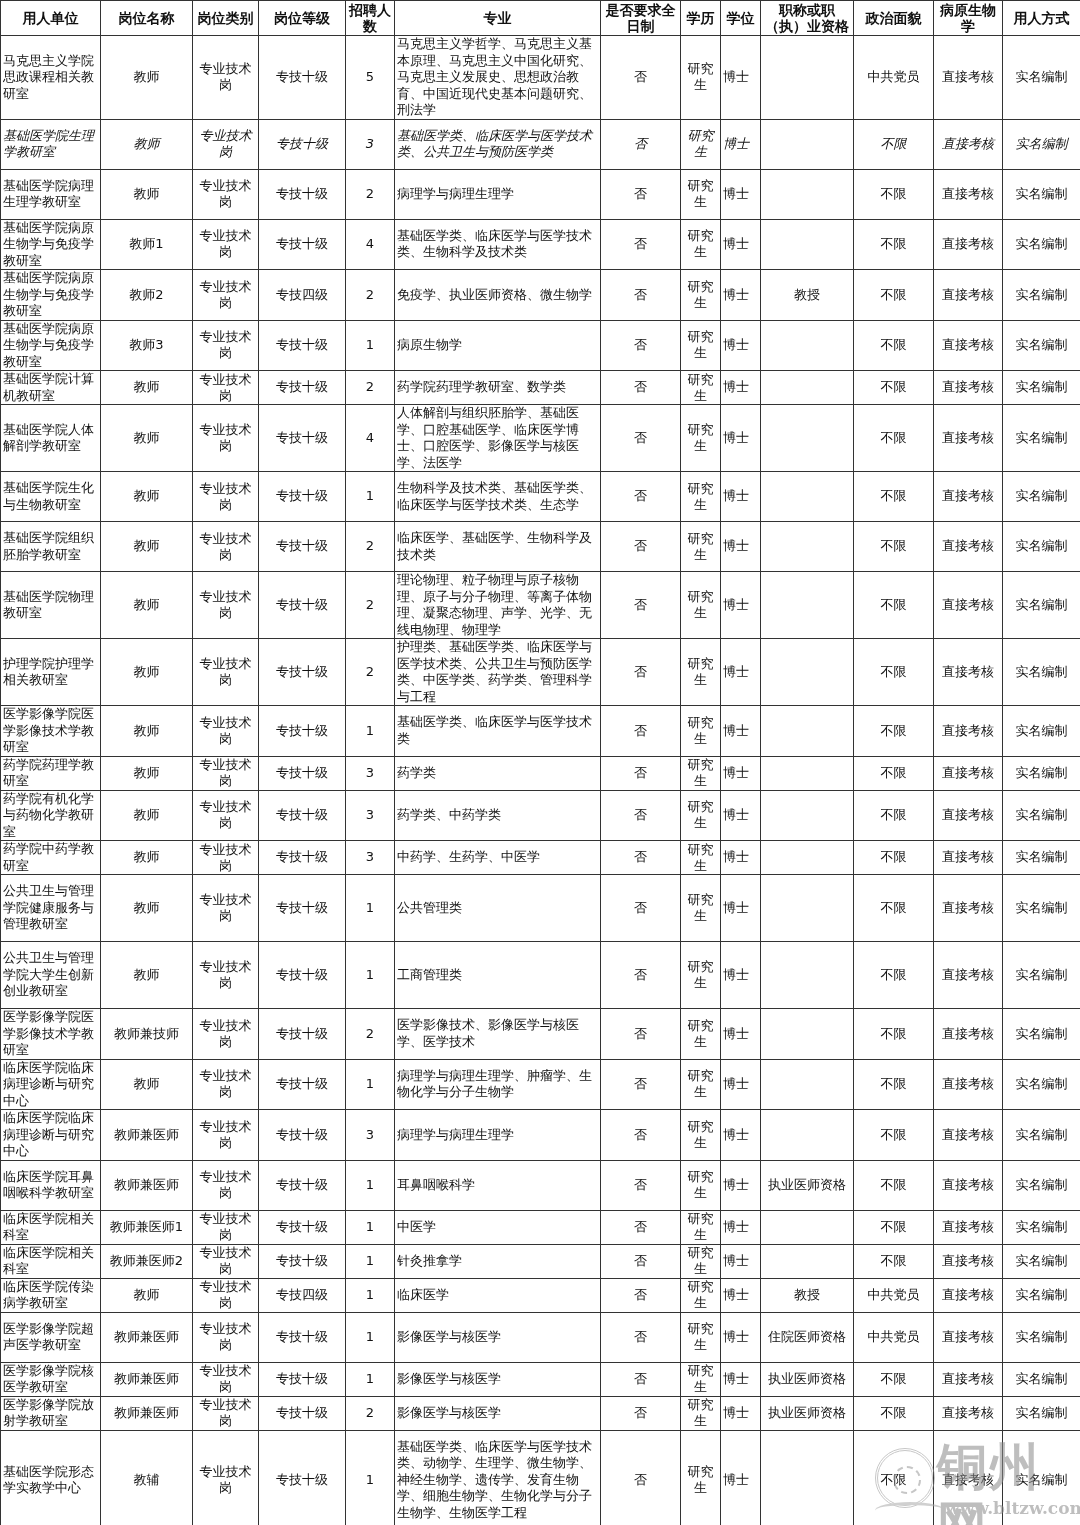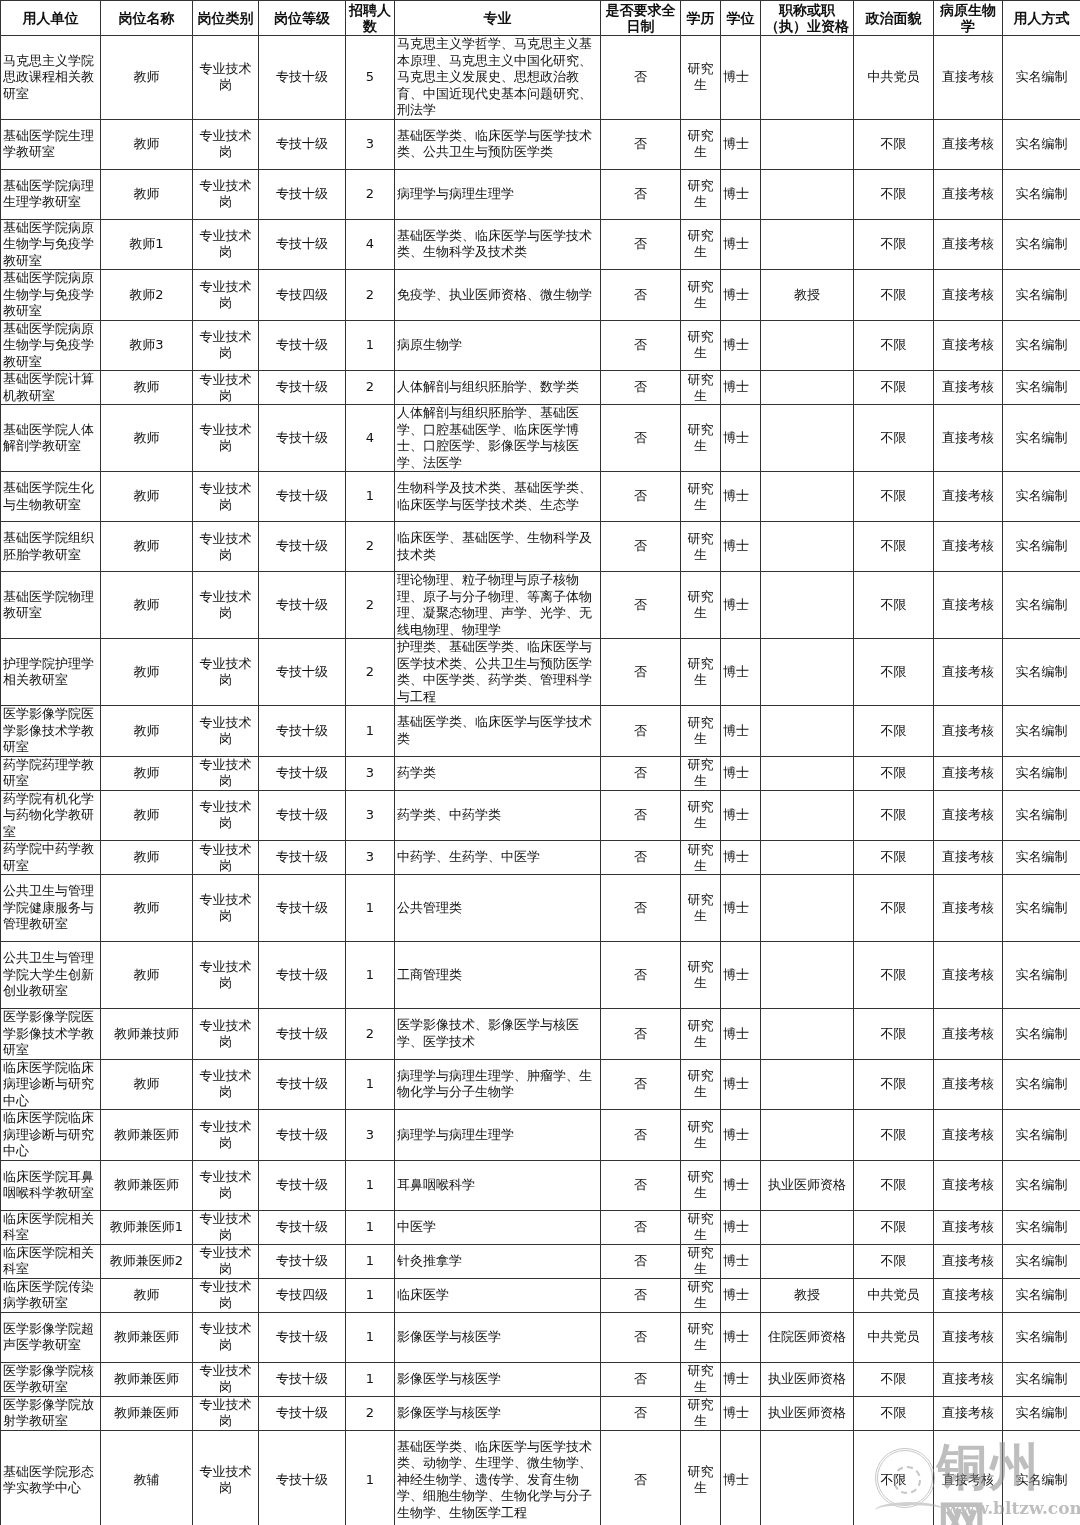--- a/index.html
+++ b/index.html
@@ -69,21 +69,21 @@
         <td class="c">5</td>
         <td class="l grey-left">马克思主义学哲学、马克思主义基本原理、马克思主义中国化研究、马克思主义发展史、思想政治教育、中国近现代史基本问题研究、刑法学</td>
         <td class="c grey-left">否</td>
         <td class="c grey-left" style="line-height: 16px;">研究生</td>
         <td class="l">博士</td>
         <td class="c"></td>
         <td class="c grey-left">中共党员</td>
         <td class="c">直接考核</td>
         <td class="c">实名编制</td>
       </tr>
-      <tr style="height: 50px;">
+      <tr style="height: 50px; font-style: italic;">
         <td class="l">基础医学院生理学教研室</td>
         <td class="c">教师</td>
         <td class="c" style="line-height: 16px;">专业技术岗</td>
         <td class="c">专技十级</td>
         <td class="c">3</td>
         <td class="l grey-left">基础医学类、临床医学与医学技术类、公共卫生与预防医学类</td>
         <td class="c grey-left">否</td>
         <td class="c grey-left" style="line-height: 16px;">研究生</td>
         <td class="l">博士</td>
         <td class="c"></td>
@@ -150,21 +150,21 @@
         <td class="c grey-left">不限</td>
         <td class="c">直接考核</td>
         <td class="c">实名编制</td>
       </tr>
       <tr style="height: 34px;">
         <td class="l">基础医学院计算机教研室</td>
         <td class="c">教师</td>
         <td class="c" style="line-height: 16px;">专业技术岗</td>
         <td class="c">专技十级</td>
         <td class="c">2</td>
-        <td class="l grey-left">人体解剖与组织胚胎学、数学类</td>
+        <td class="l grey-left">药学院药理学教研室、数学类</td>
         <td class="c grey-left">否</td>
         <td class="c grey-left" style="line-height: 16px;">研究生</td>
         <td class="l">博士</td>
         <td class="c"></td>
         <td class="c grey-left">不限</td>
         <td class="c">直接考核</td>
         <td class="c">实名编制</td>
       </tr>
       <tr style="height: 66px;">
         <td class="l">基础医学院人体解剖学教研室</td>

